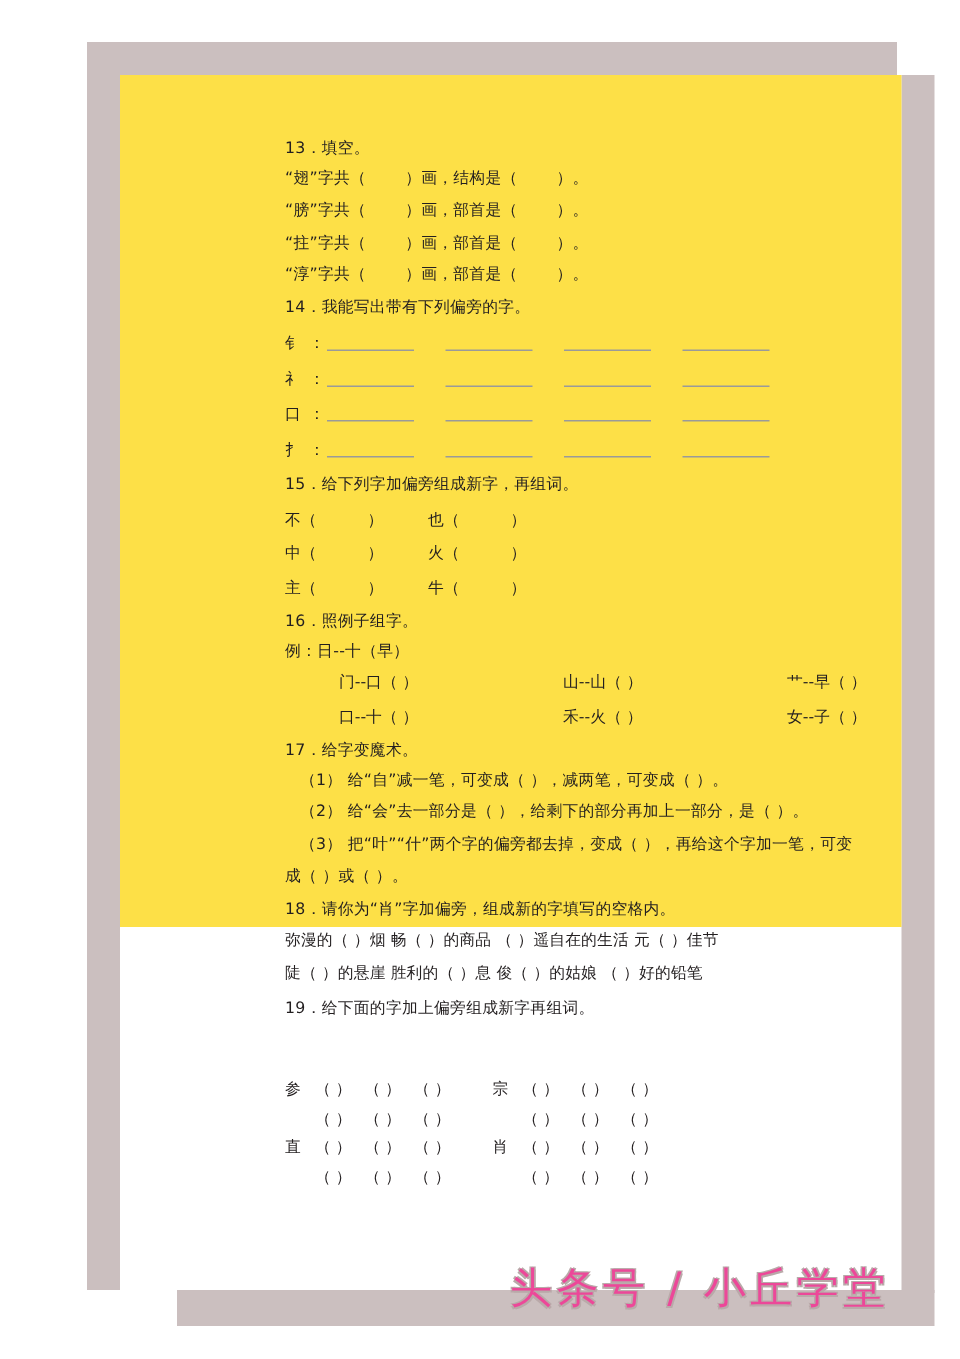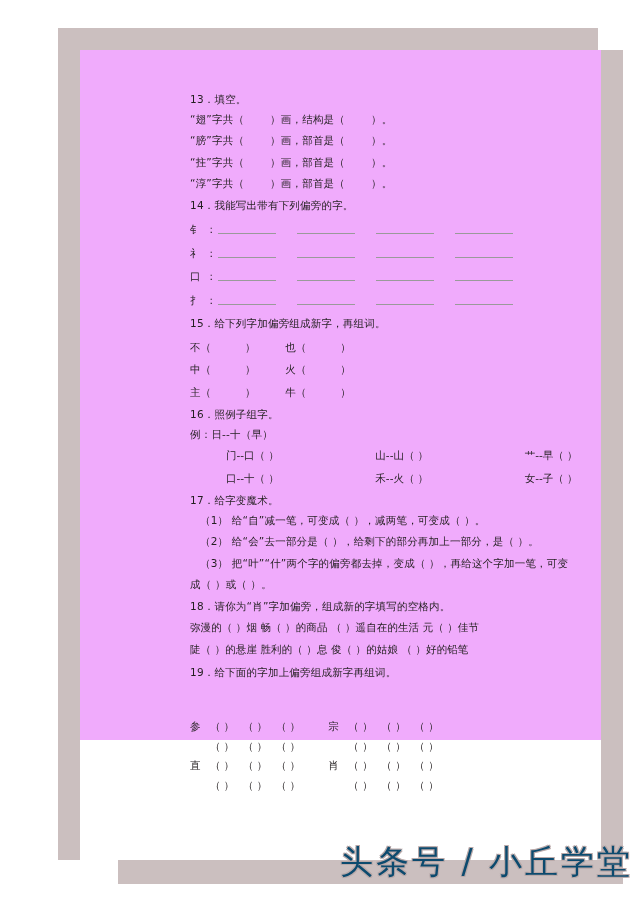--- a/index.html
+++ b/index.html
@@ -24,22 +24,22 @@
   #bar-right  { left: 601px; top: 50px;  width: 22px;  height: 812px; }
   #bar-bottom { left: 118px; top: 860px; width: 505px; height: 24px; }
   #bar-left   { left: 58px;  top: 50px;  width: 22px;  height: 810px; }
 
   
   #paper {
     position: absolute;
     left: 80px;
     top: 50px;
     width: 521px;
-    height: 690px;
-    background: #f0abfc;
+    height: 568px;
+    background: #fde047;
     box-sizing: border-box;
   }
 
   
   #content {
     position: absolute;
     left: 110px;
     top: 44px;
     width: 460px;
     color: #231f20;
@@ -125,23 +125,23 @@
     text-align: left;
   }
   .g-pair { display: inline-block; width: 33px; }
   .g-group { display: inline-block; width: 135px; }
 
   
   #watermark {
     position: absolute;
     left: 340px;
     top: 840px;
-    font-size: 33px;
+    font-size: 28px;
     letter-spacing: 3px;
-    color: #0c4a6e;
+    color: #ec4899;
     text-shadow:
       1px 1px 0 #b9a9a9,
      -1px -1px 0 #b9a9a9,
       1px -1px 0 #b9a9a9,
      -1px 1px 0 #b9a9a9;
     white-space: nowrap;
     font-family: "DejaVu Sans", "Liberation Sans", sans-serif;
   }
 </style>
 </head>

